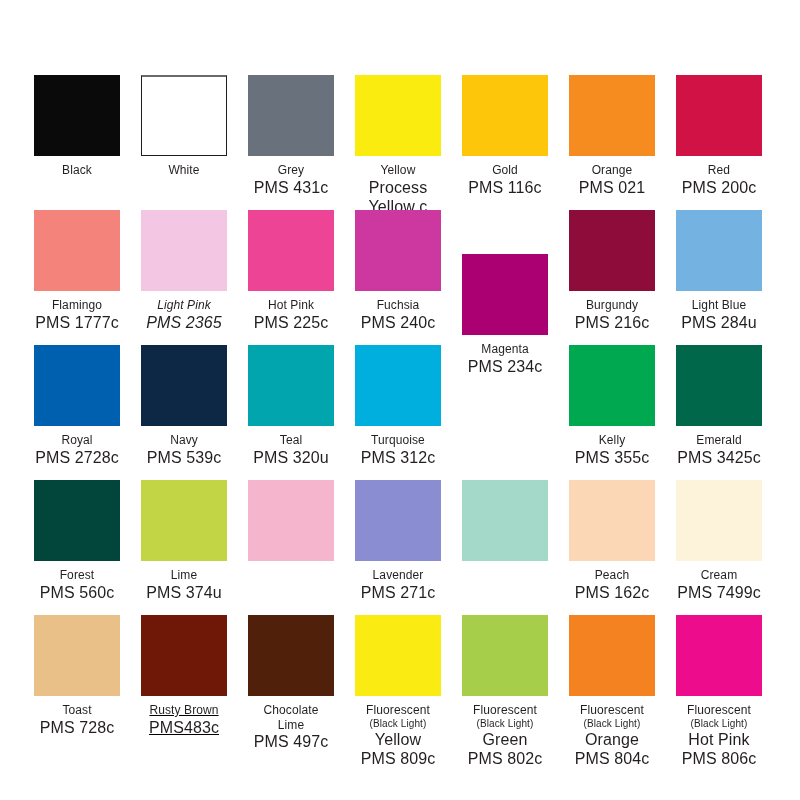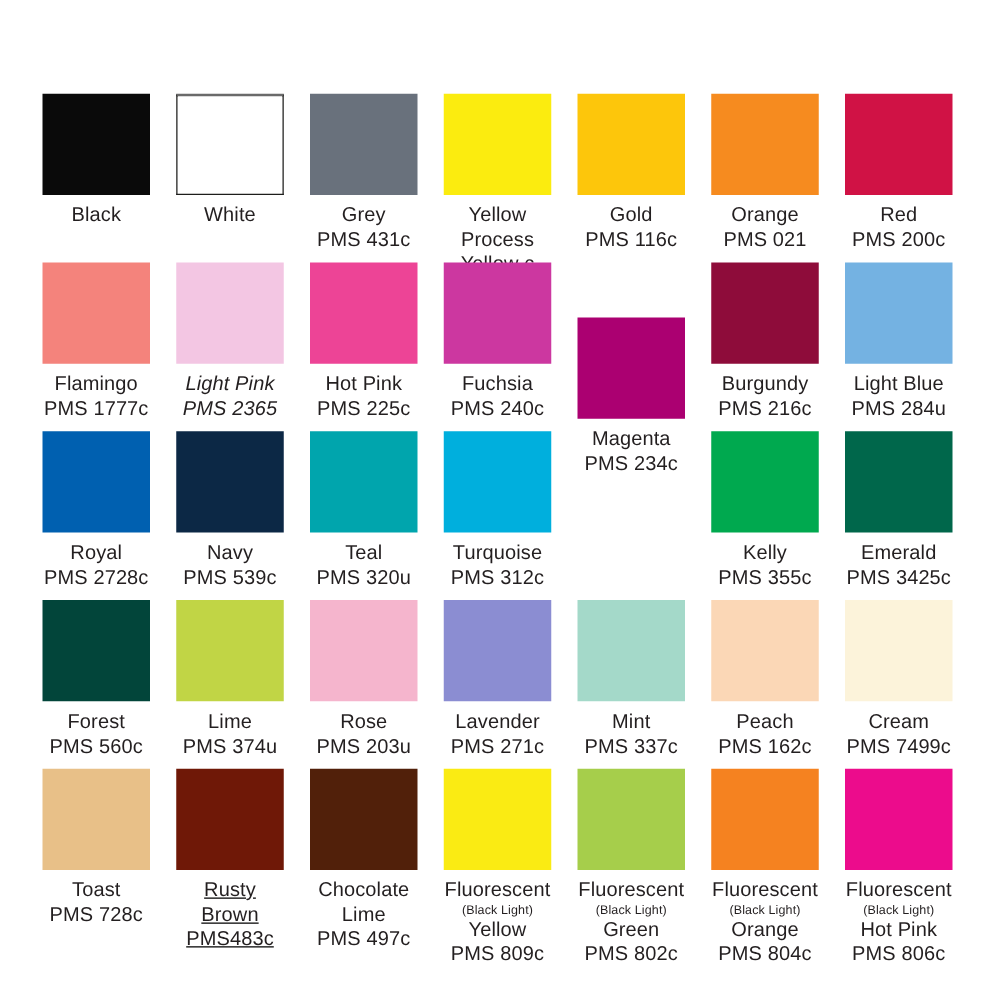--- a/index.html
+++ b/index.html
@@ -47,21 +47,21 @@
     border-top: 2px solid #6a6a6a;
   }
   .caption {
     text-align: center;
     color: #2b2b2b;
     padding-top: 7px;
     line-height: 1.22;
     letter-spacing: 0.1px;
   }
   .name {
-    font-size: 16px;
+    font-size: 12px;
     color: #231f20;
     white-space: pre-line;
   }
   .qualifier {
     font-size: 10px;
     color: #231f20;
   }
   .code {
     font-size: 16px;
     color: #231f20;
@@ -220,38 +220,30 @@
       </div>
       <div class="swatch-cell" style="grid-area: 4 / 2;">
         <div class="swatch" style="background: rgb(193, 213, 69);"></div>
         <div class="caption">
           <div class="name">Lime</div>
           <div class="code">PMS 374u</div>
         </div>
       </div>
       <div class="swatch-cell" style="grid-area: 4 / 3;">
         <div class="swatch" style="background: rgb(245, 181, 205);"></div>
-        <div class="caption">
-          <div class="name">Rose</div>
-          <div class="code">PMS 203u</div>
-        </div>
       </div>
       <div class="swatch-cell" style="grid-area: 4 / 4;">
         <div class="swatch" style="background: rgb(139, 141, 210);"></div>
         <div class="caption">
           <div class="name">Lavender</div>
           <div class="code">PMS 271c</div>
         </div>
       </div>
       <div class="swatch-cell" style="grid-area: 4 / 5;">
         <div class="swatch" style="background: rgb(164, 217, 201);"></div>
-        <div class="caption">
-          <div class="name">Mint</div>
-          <div class="code">PMS 337c</div>
-        </div>
       </div>
       <div class="swatch-cell" style="grid-area: 4 / 6;">
         <div class="swatch" style="background: rgb(251, 215, 182);"></div>
         <div class="caption">
           <div class="name">Peach</div>
           <div class="code">PMS 162c</div>
         </div>
       </div>
       <div class="swatch-cell" style="grid-area: 4 / 7;">
         <div class="swatch" style="background: rgb(252, 243, 218);"></div>

